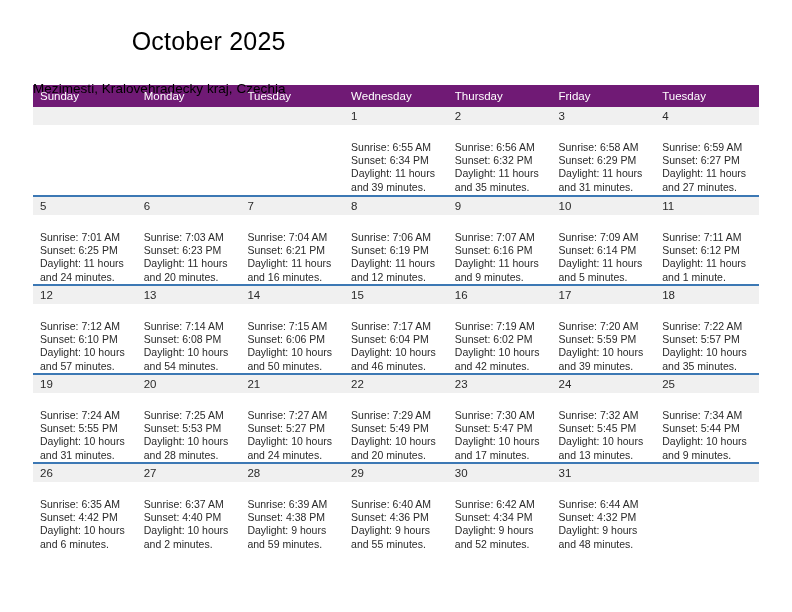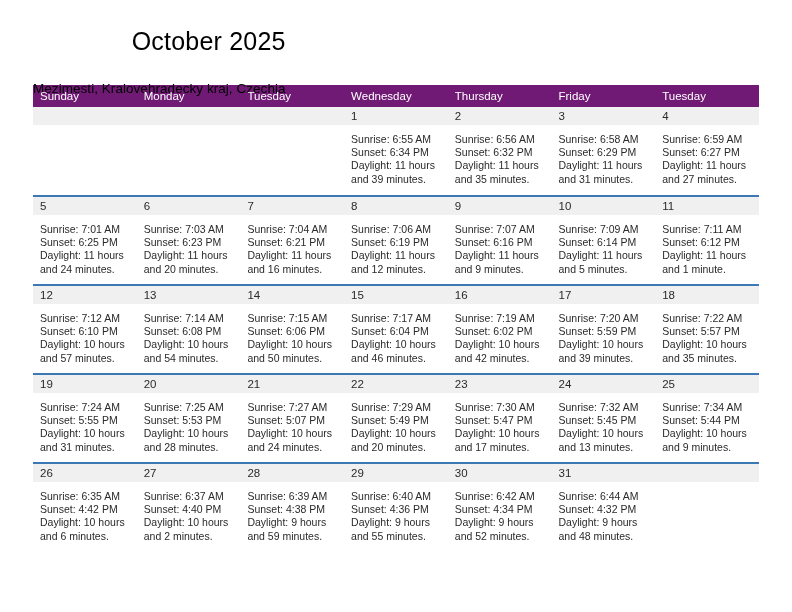--- a/index.html
+++ b/index.html
@@ -114,21 +114,21 @@
     height: 18px;
     line-height: 13px;
   }
   .daynum.empty {
     color: transparent;
   }
   td.empty-cell .daynum {
     background: #f0f0f0;
   }
   .info {
-    padding: 8px 6px 0 7px;
+    padding: 16px 6px 0 7px;
     font-size: 10.5px;
     line-height: 13.2px;
     color: #2a2a2a;
   }
   .info div { white-space: nowrap; }
 </style>
 </head>
 <body>
 
 <div class="page">
@@ -349,21 +349,21 @@
               <div>Sunrise: 7:25 AM</div>
               <div>Sunset: 5:53 PM</div>
               <div>Daylight: 10 hours</div>
               <div>and 28 minutes.</div>
             </div>
           </td>
           <td>
             <div class="daynum">21</div>
             <div class="info">
               <div>Sunrise: 7:27 AM</div>
-              <div>Sunset: 5:07 PM</div>
+              <div>Sunset: 5:27 PM</div>
               <div>Daylight: 10 hours</div>
               <div>and 24 minutes.</div>
             </div>
           </td>
           <td>
             <div class="daynum">22</div>
             <div class="info">
               <div>Sunrise: 7:29 AM</div>
               <div>Sunset: 5:49 PM</div>
               <div>Daylight: 10 hours</div>

